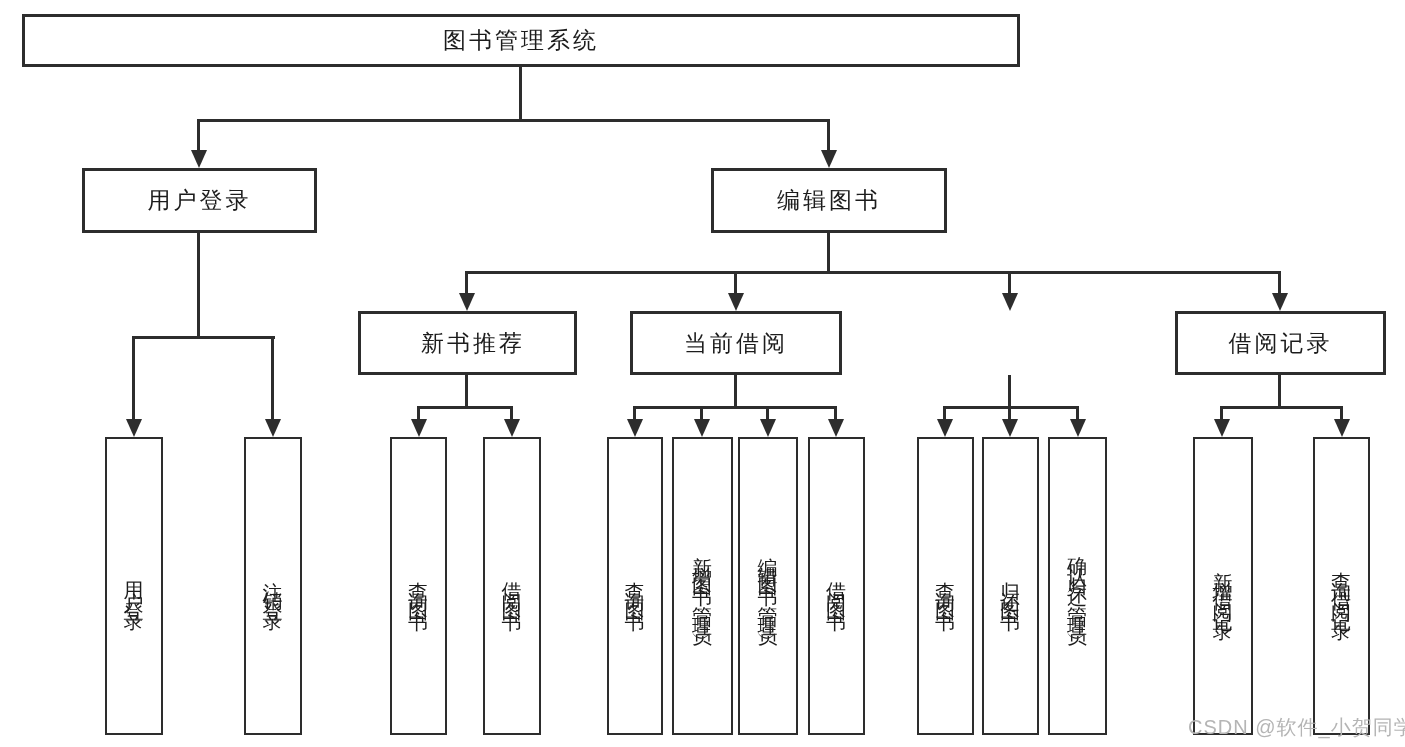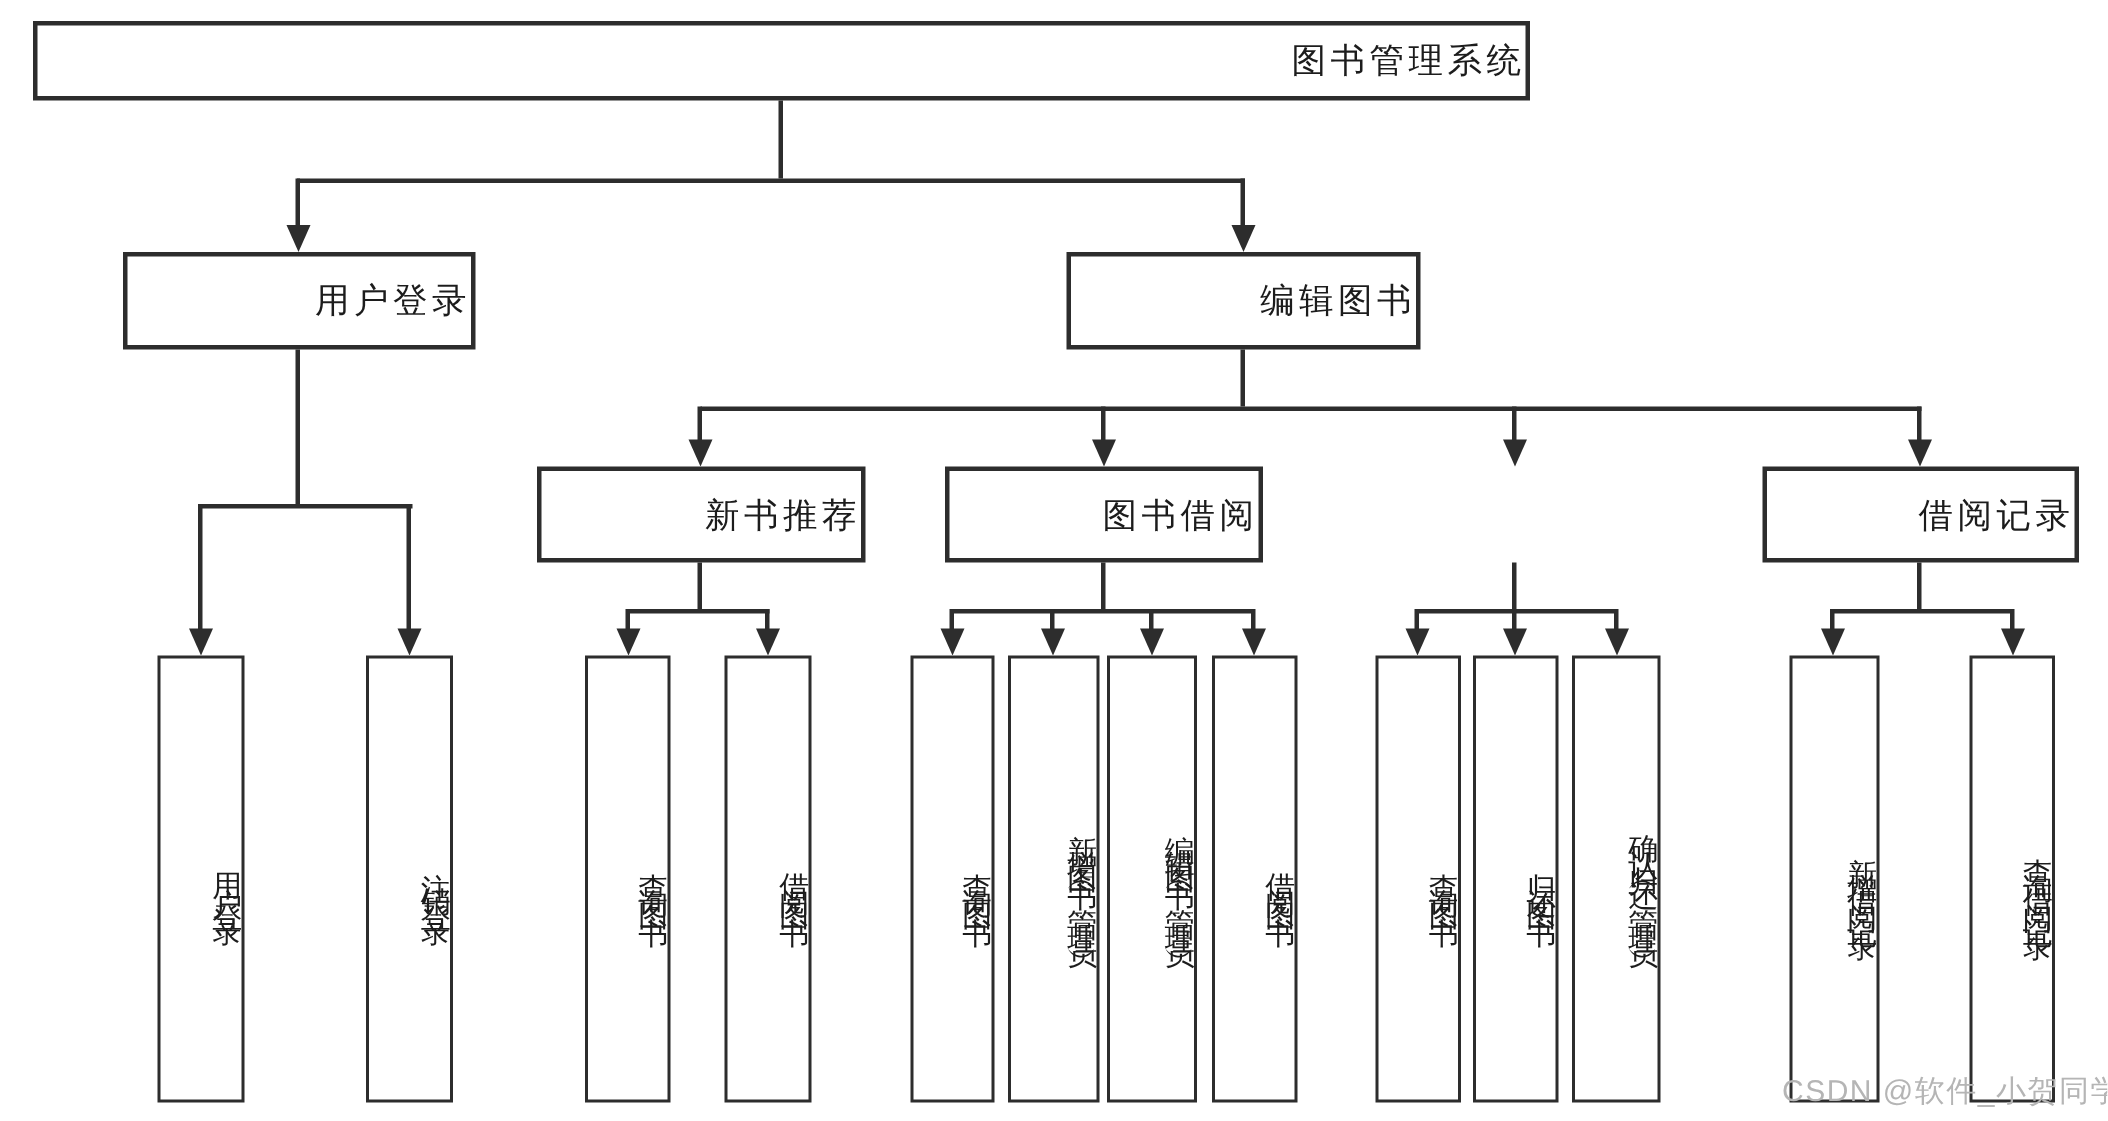--- a/index.html
+++ b/index.html
@@ -19,21 +19,21 @@
     font-family: "Liberation Sans", "DejaVu Sans", sans-serif;
     color: var(--text);
     overflow: hidden;
   }
   .box {
     position: absolute;
     background: var(--boxbg);
     border: 3px solid var(--line);
     display: flex;
     align-items: center;
-    justify-content: flex-end;
+    justify-content: center;
     color: var(--text);
   }
   .box.h { font-size: 23px; letter-spacing: 3px; white-space: nowrap; }
   .box.v { border-width: 2px; }
   .box.v span {
     writing-mode: vertical-lr;
     text-orientation: mixed;
     font-size: 20px;
     letter-spacing: 10px;
     line-height: 1;
@@ -96,21 +96,21 @@
   <div class="arrow" style="left:728px; top:293px;"></div>
   <div class="vline" style="left:1008px; top:271px; height:23px;"></div>
   <div class="arrow" style="left:1002px; top:293px;"></div>
   <div class="vline" style="left:1278px; top:271px; height:23px;"></div>
   <div class="arrow" style="left:1272px; top:293px;"></div>
 
   <div class="box h" style="left:358px; top:311px; width:219px; height:64px;padding-left:11px;">
     <span>新书推荐</span>
   </div>
   <div class="box h" style="left:630px; top:311px; width:212px; height:64px;">
-    <span>图书借阅</span>
+    <span>当前借阅</span>
   </div>
   <div class="box h" style="left:1175px; top:311px; width:211px; height:64px;">
     <span>借阅记录</span>
   </div>
 
   <div class="vline" style="left:465px; top:375px; height:31px;"></div>
   <div class="hline" style="left:419px; top:406px; width:94px;"></div>
   <div class="vline" style="left:417px; top:406px; height:15px;"></div>
   <div class="arrow" style="left:411px; top:419px;"></div>
   <div class="vline" style="left:510px; top:406px; height:15px;"></div>

